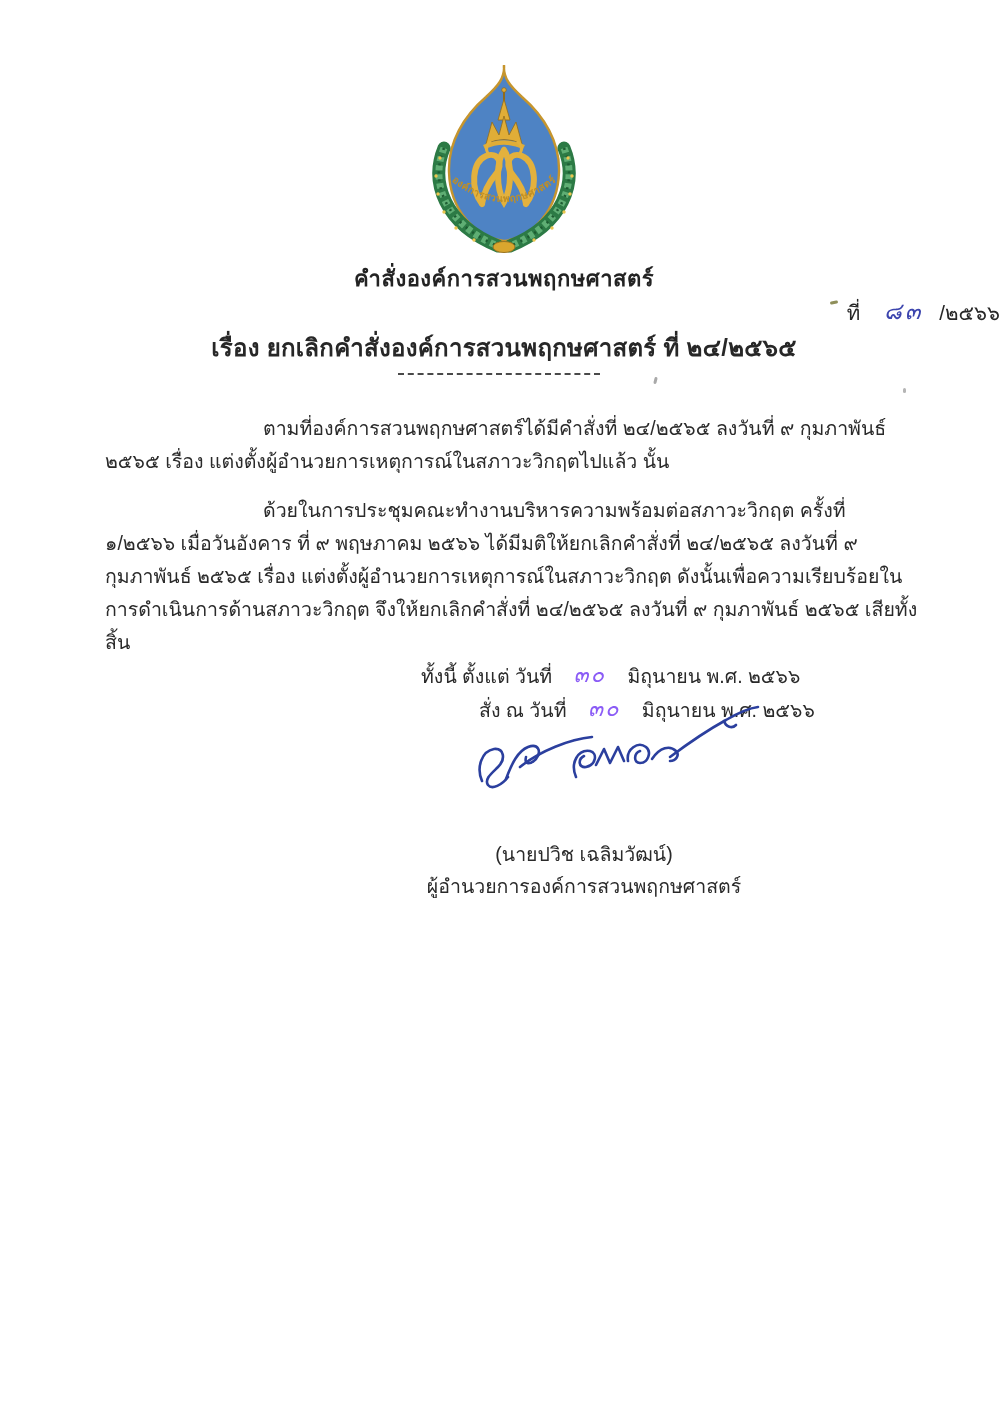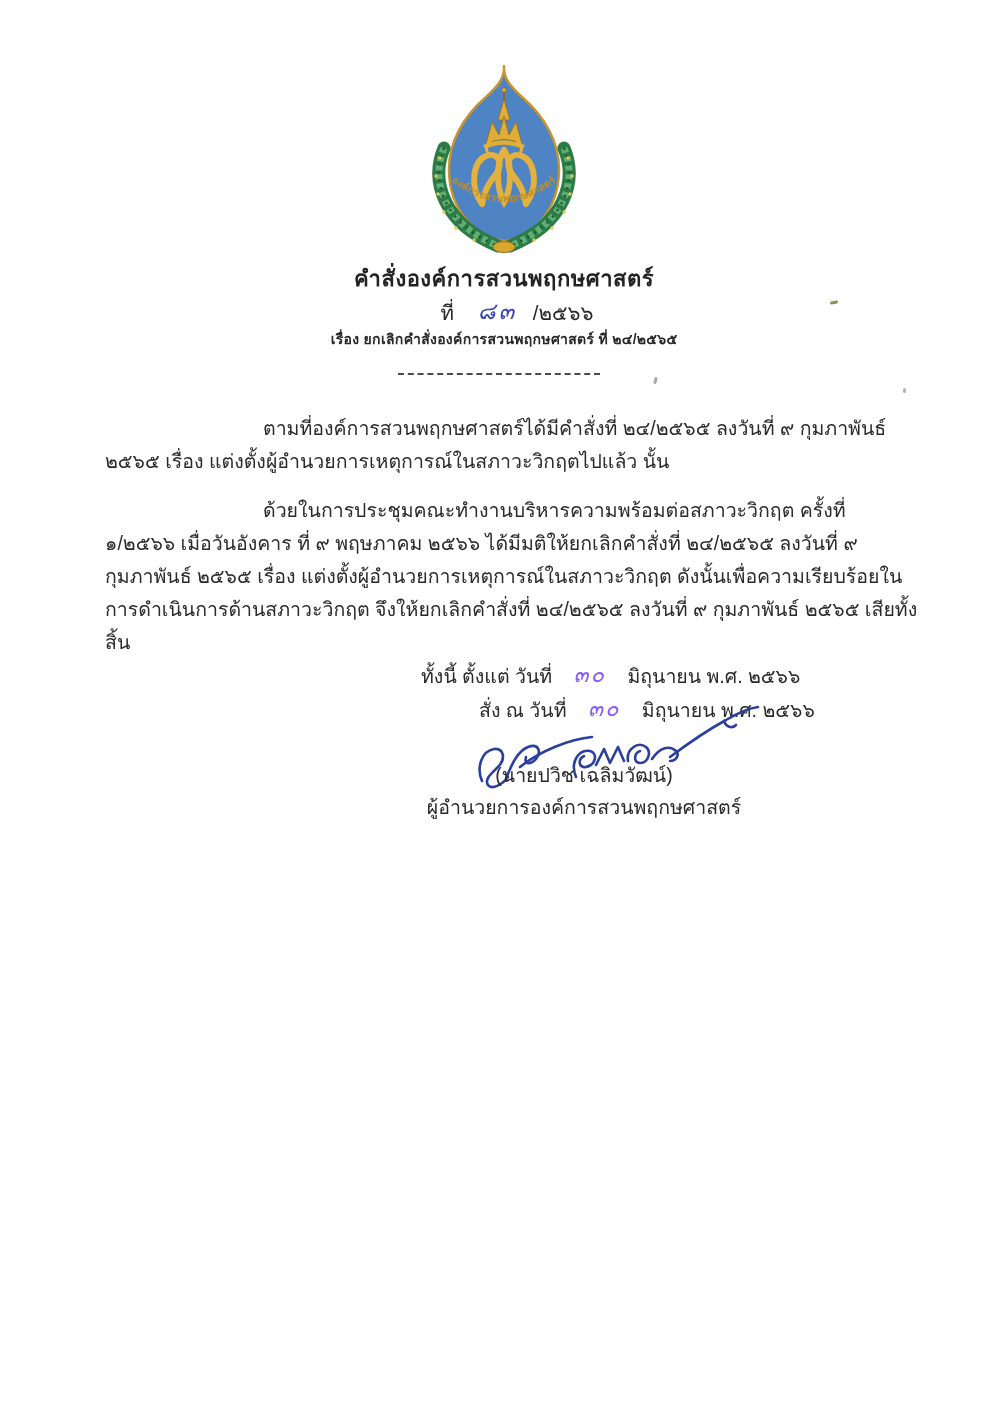--- a/index.html
+++ b/index.html
@@ -4,48 +4,48 @@
 <style>
   html,body{margin:0;padding:0;background:#e9e9e9;}
   .page{
     position:relative;width:1000px;height:1413px;margin:0 auto;
     background:#ffffff;overflow:hidden;
     font-family:"Liberation Sans","DejaVu Sans",sans-serif;
     color:#272727;
   }
   .centered{position:absolute;left:8px;right:0;text-align:center;}
   .doc-title{top:261px;font-size:22px;font-weight:bold;color:#232323;letter-spacing:.5px;}
-  .order-line{top:294px;font-size:20.5px;padding-left:26px;}
+  .order-line{top:294px;font-size:20.5px;padding-left:26px;text-align:right;}
   .order-line .lbl{margin-right:18px;}
   .hand{
     color:#3c45ae;font-style:italic;letter-spacing:3px;
     font-size:23px;position:relative;top:-1px;
   }
   .order-line .yr{margin-left:10px;}
-  .subject-line{top:328px;font-size:14px;font-weight:bold;letter-spacing:.3px;}
+  .subject-line{top:328px;font-size:24px;font-weight:bold;letter-spacing:.3px;}
   .divider{
     position:absolute;top:373px;left:398px;width:202px;height:0;
     border-top:2px dashed #4a4a4a;
   }
   .body-text{
     position:absolute;top:412px;left:105px;width:813px;
     font-size:19.5px;line-height:33px;color:#2a2a2a;
     overflow-wrap:break-word;
   }
   .body-text p{margin:0;text-indent:158px;}
   .body-text p.p2{margin-top:16px;}
   .date-line{margin-top:19px;text-indent:0;padding-left:158px;}
   .issued-line{margin-top:14px;padding-left:216px;}
   .hand-day{
     color:#8b5cf6;font-style:italic;font-size:22px;
     letter-spacing:2px;margin:0 16px;position:relative;top:-1px;
   }
   .sig-svg{position:absolute;top:693px;left:468px;}
   .sig-block{
-    position:absolute;top:759px;left:398px;width:372px;text-align:center;
+    position:absolute;top:838px;left:398px;width:372px;text-align:center;
     font-size:19.5px;line-height:32px;color:#2a2a2a;
   }
   .logo{position:absolute;top:62px;left:418px;width:172px;height:192px;}
   .speck{position:absolute;border-radius:2px;}
   .speck-a{left:830px;top:301px;width:8px;height:3px;background:#8f8f5a;transform:rotate(-12deg);}
   .speck-b{left:654px;top:377px;width:3px;height:7px;background:#a9a9a9;transform:rotate(14deg);}
   .speck-c{left:903px;top:388px;width:3px;height:5px;background:#b5b5b5;}
 </style>
 </head>
 <body>

